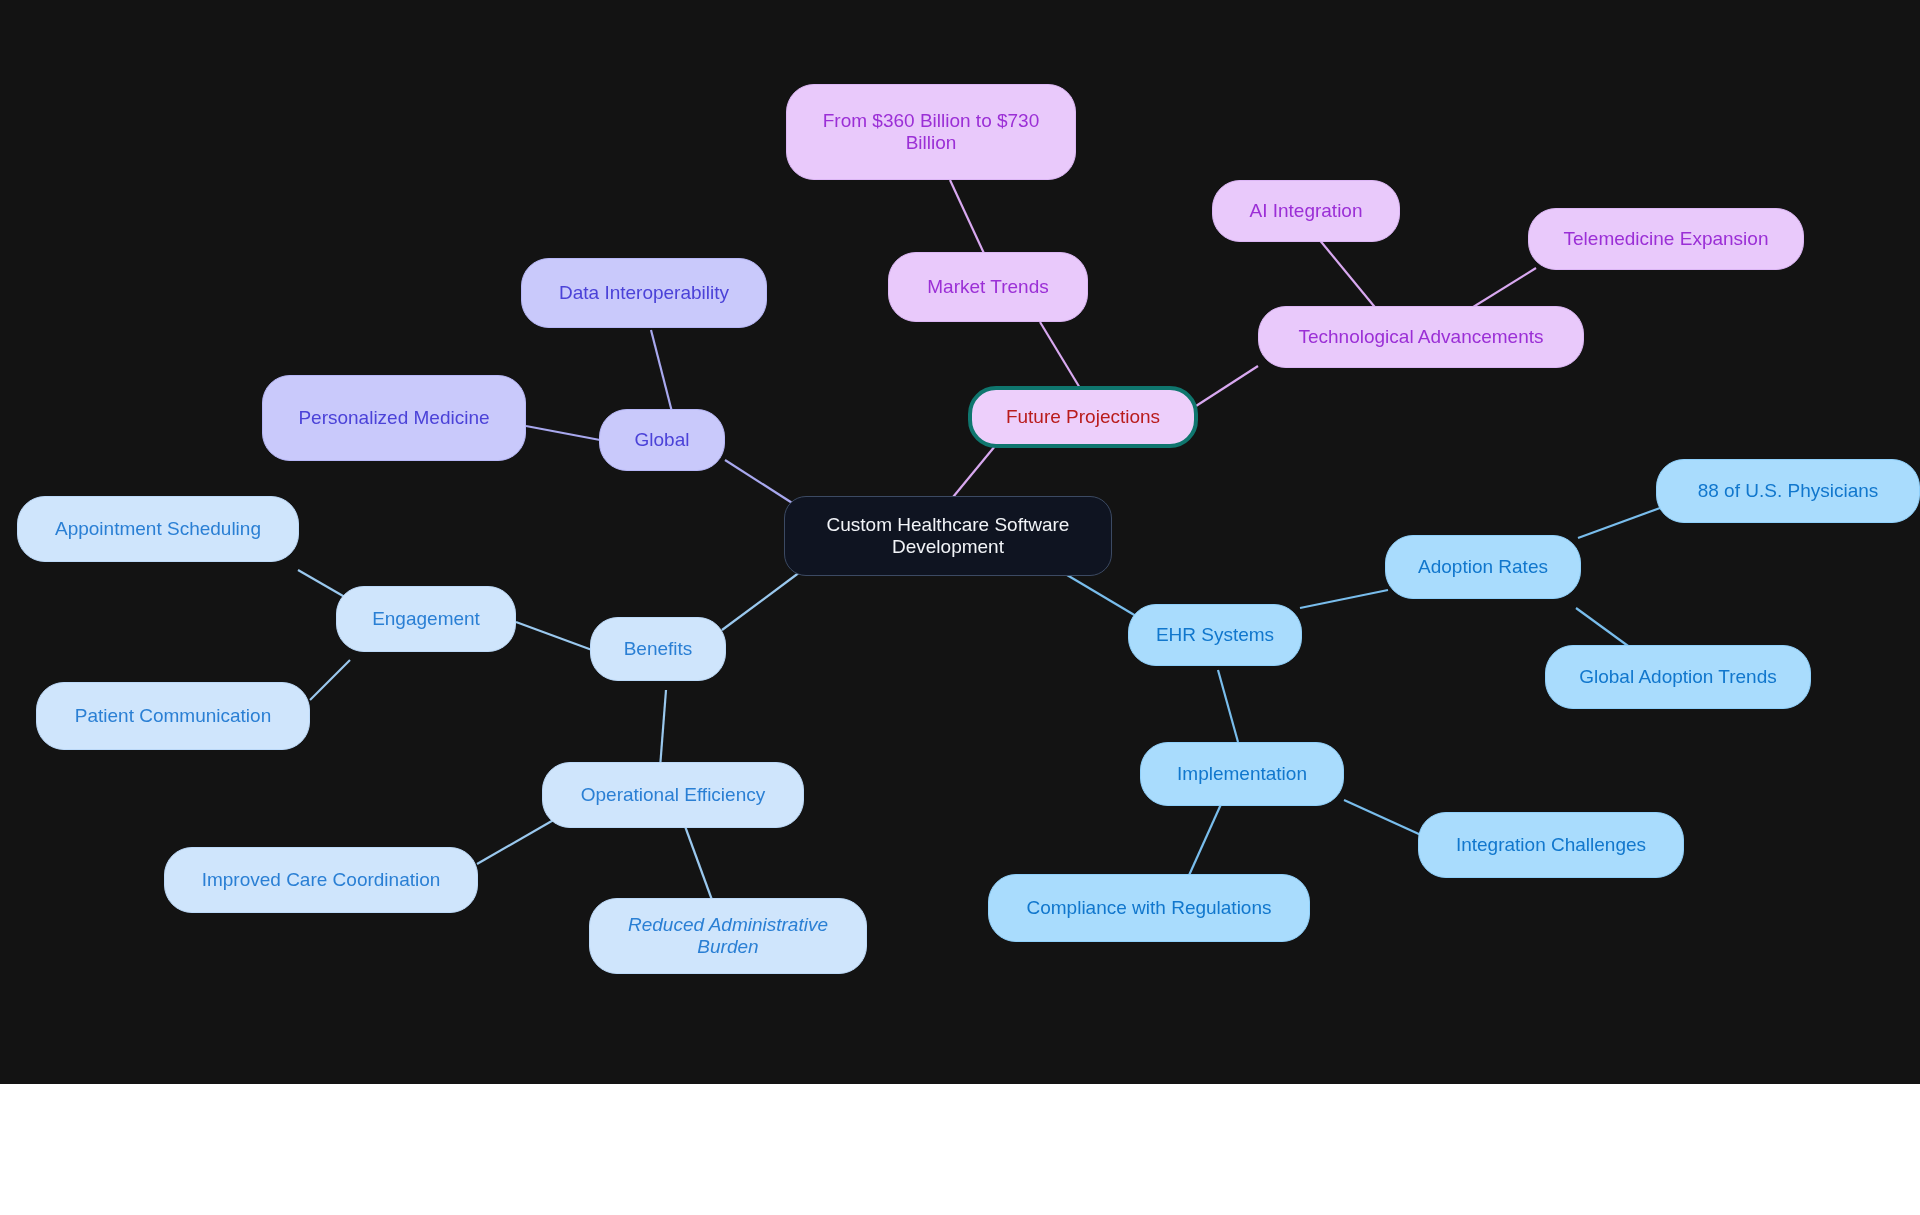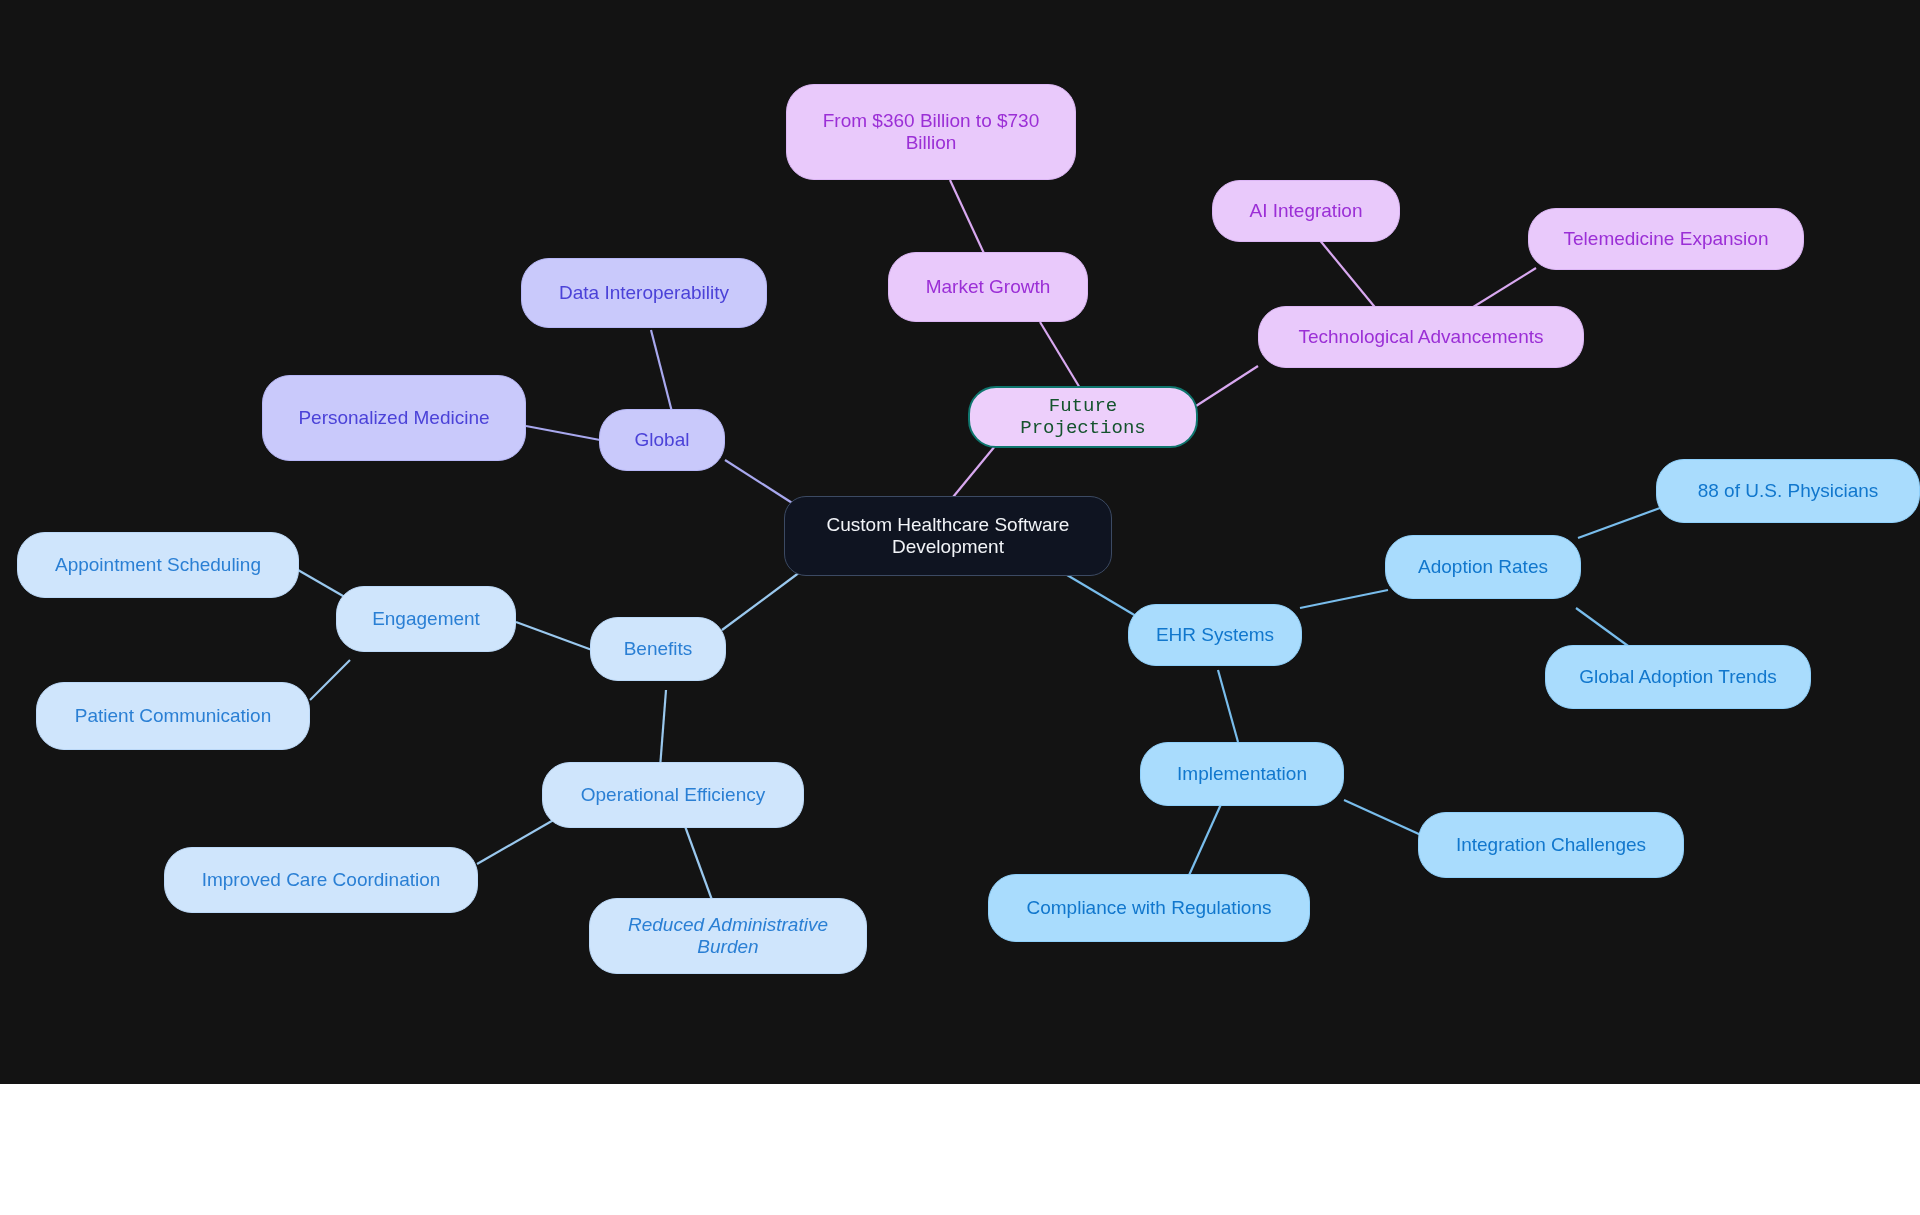--- a/index.html
+++ b/index.html
@@ -71,24 +71,23 @@
     font-size: 19px;
   }
   .node.lilac {
     background: #e9c9fb;
     border: 1px solid #dcb6f5;
     color: #9b2fd6;
     font-size: 19px;
   }
   .node.lilac-deep {
     background: #edcffb;
-    border: 2px solid #0f766e;
-    color: #14532d;
-    font-size: 19px;
-    font-family: Liberation Mono, monospace;
+    border: 4px solid #0f766e;
+    color: #b91c1c;
+    font-size: 19px;
   }
   #footer {
     position: absolute;
     left: 0;
     top: 1084px;
     width: 1920px;
     height: 131px;
     background: #ffffff;
   }
 </style>
@@ -147,21 +146,21 @@
 
       <path d="M 1222,802 L 1186,882" stroke="#79bdec" stroke-width="2.2" fill="none"></path>
     </svg>
 
     <div class="node lilac" style="left:786px; top:84px; width:290px; height:96px;align-items:center;">
       <span>From $360 Billion to $730
 Billion</span>
     </div>
 
     <div class="node lilac" style="left:888px; top:252px; width:200px; height:70px;">
-      <span>Market Growth</span>
+      <span>Market Trends</span>
     </div>
 
     <div class="node lilac" style="left:1212px; top:180px; width:188px; height:62px;">
       <span>AI Integration</span>
     </div>
 
     <div class="node lilac" style="left:1528px; top:208px; width:276px; height:62px;">
       <span>Telemedicine Expansion</span>
     </div>
 
@@ -183,21 +182,21 @@
 
     <div class="node lavender" style="left:599px; top:409px; width:126px; height:62px;">
       <span>Global</span>
     </div>
 
     <div class="node root" style="left:736px; top:496px; width:328px; height:80px;">
       <span>Custom Healthcare Software
 Development</span>
     </div>
 
-    <div class="node blue-soft" style="left:17px; top:496px; width:282px; height:66px;margin-top:36px;">
+    <div class="node blue-soft" style="left:17px; top:496px; width:282px; height:66px;">
       <span>Appointment Scheduling</span>
     </div>
 
     <div class="node blue-soft" style="left:336px; top:586px; width:180px; height:66px;">
       <span>Engagement</span>
     </div>
 
     <div class="node blue-soft" style="left:36px; top:682px; width:274px; height:68px;">
       <span>Patient Communication</span>
     </div>

